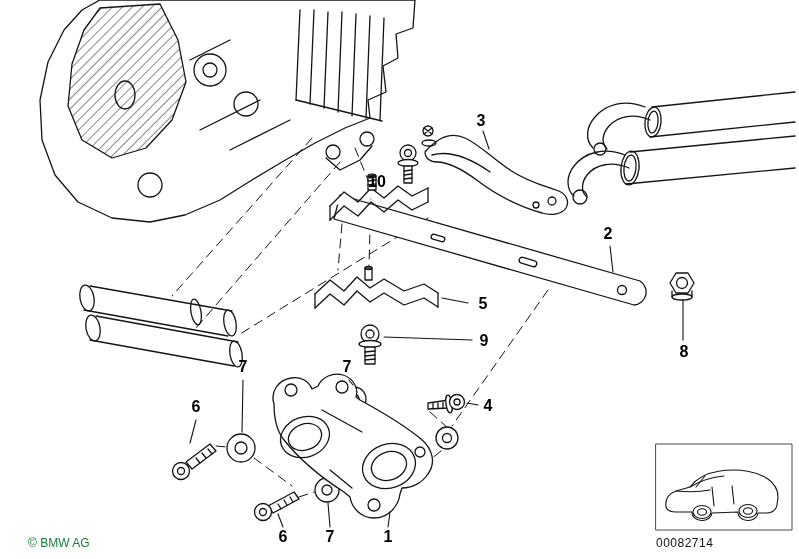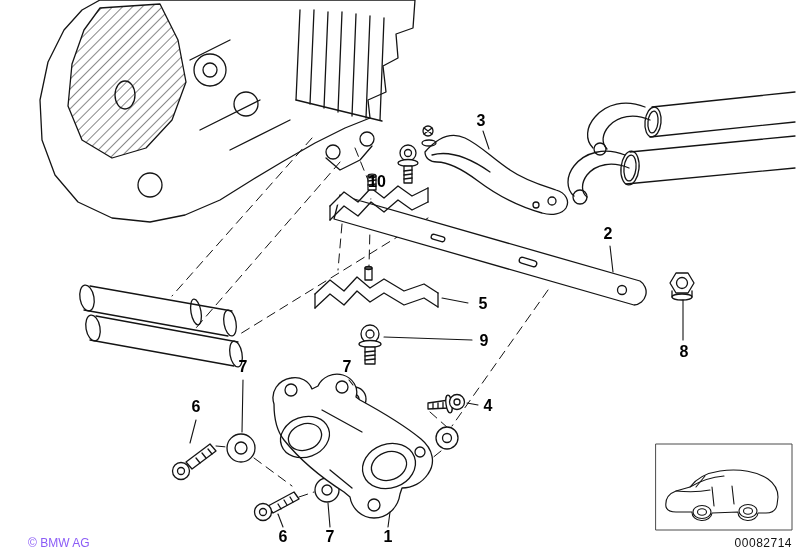--- a/index.html
+++ b/index.html
@@ -16,26 +16,26 @@
     transform:translate(-50%,-50%);
     font:bold 16px "Liberation Sans",sans-serif;
     color:#000;
     letter-spacing:0;
     user-select:none;
   }
   .copyright{
     position:absolute;
     left:28px;top:536px;
     font:12px "Liberation Sans",sans-serif;
-    color:#8b5cf6;
+    color:#15803d;
   }
   .diagram-id{
     position:absolute;
     left:656px;top:536px;width:136px;
-    text-align:right;
+    text-align:left;
     font:12px "Liberation Sans",sans-serif;
     color:#111;
     letter-spacing:.5px;
   }
 </style>
 </head>
 <body>
 
 <div class="stage">
 

